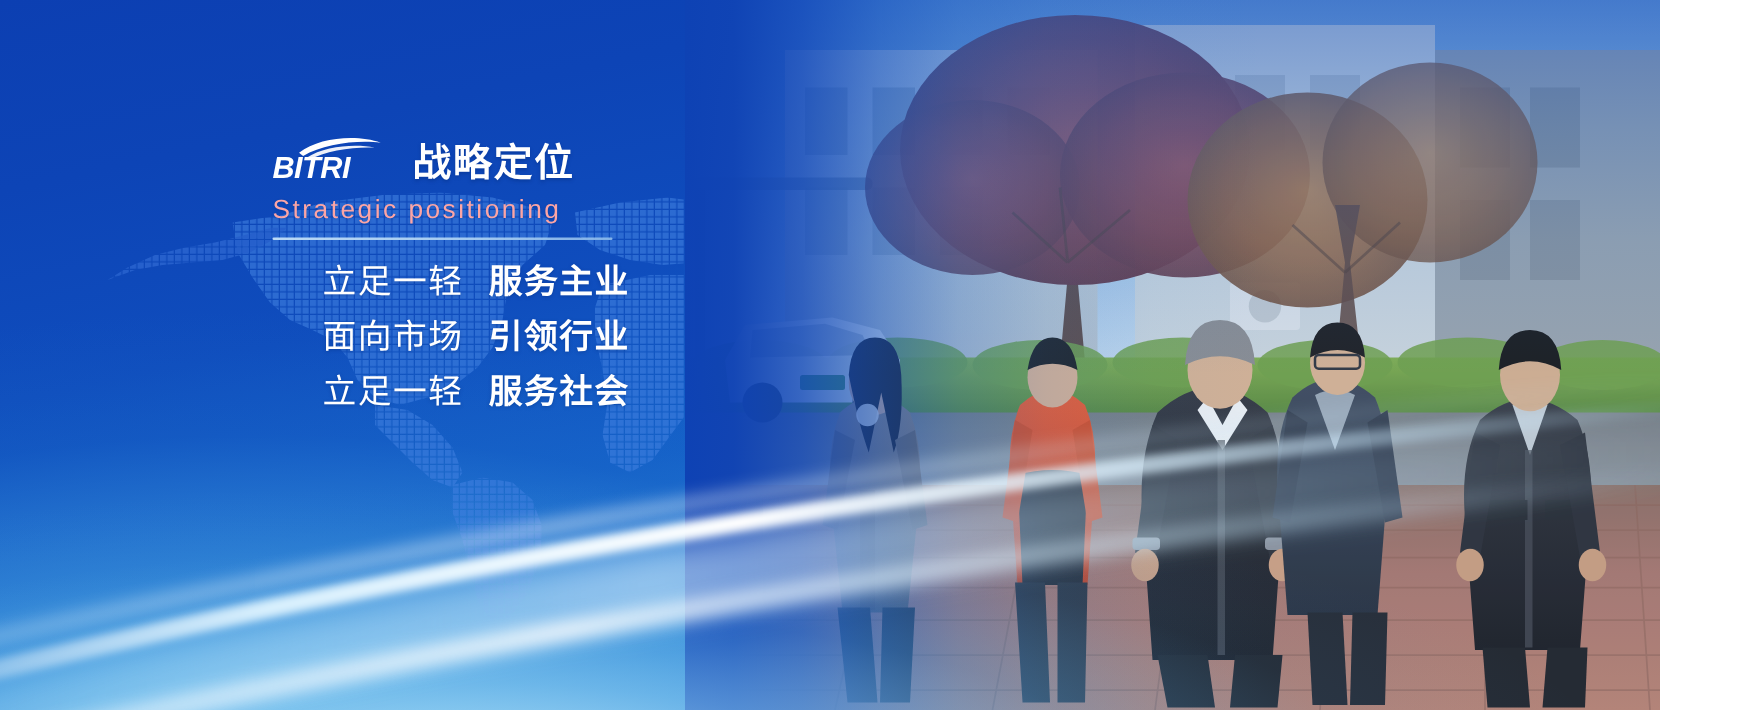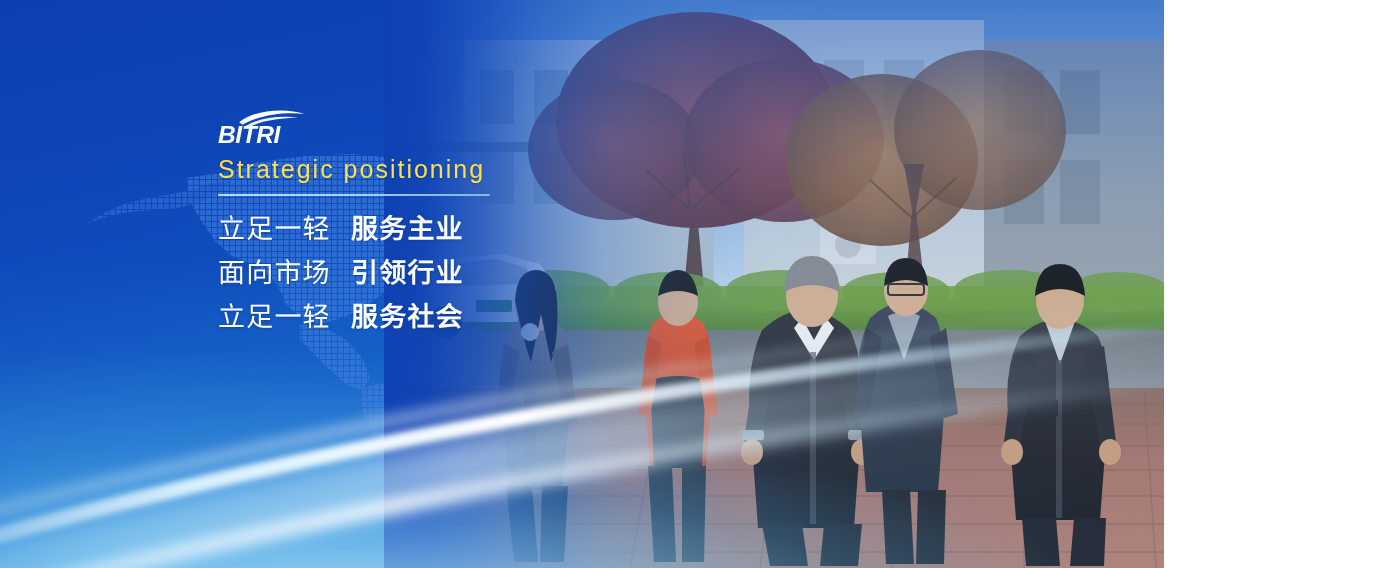--- a/index.html
+++ b/index.html
@@ -4,21 +4,21 @@
 <title>BITRI Strategic Positioning Banner</title>
 <style>
   html, body {
     margin: 0;
     padding: 0;
     background: #ffffff;
   }
 
   .banner {
     position: relative;
-    width: 1164px;
+    width: 1328px;
     height: 568px;
     overflow: hidden;
     font-family: "Liberation Sans", "DejaVu Sans", sans-serif;
     background: #0f47b8;
     user-select: none;
   }
 
   
   .bg-base {
     position: absolute;
@@ -161,22 +161,22 @@
     line-height: 1;
     letter-spacing: 1.5px;
     white-space: nowrap;
     position: relative;
     top: -2px;
     text-shadow: 0 1px 3px rgba(4, 38, 110, 0.35);
   }
 
   .subtitle {
     margin-top: 9px;
-    color: #fde047;
-    font-size: 25px;
+    color: #fca5a5;
+    font-size: 21px;
     font-weight: 400;
     letter-spacing: 2.0px;
     line-height: 1;
     white-space: nowrap;
     text-shadow: 0 1px 2px rgba(4, 38, 110, 0.28);
   }
 
   .divider {
     margin-top: 12px;
     width: 272px;
@@ -198,21 +198,21 @@
     font-size: 27px;
     font-weight: 400;
     line-height: 1;
     letter-spacing: 1.2px;
     white-space: nowrap;
     margin-bottom: 17px;
     text-shadow: 0 1px 3px rgba(4, 38, 110, 0.35);
   }
   .slogan-line:last-child { margin-bottom: 0; }
 
-  .slogan-a { width: 133px; flex: 0 0 auto; }
+  .slogan-a { width: 133px; flex: 0 0 auto; margin-left: 40px; }
   .slogan-b { flex: 0 0 auto; font-weight: bold; }
 </style>
 </head>
 <body>
 
 <div class="banner">
 
   <div class="bg-base"></div>
 
   <div class="bg-dotmap">
@@ -523,20 +523,21 @@
         <svg viewBox="0 0 120 48" aria-hidden="true">
 
           <g>
             <path d="M26 17 C 46 1, 84 -1, 106 7 C 84 4, 50 8, 30 20 Z" fill="#ffffff"></path>
             <path d="M33 22 C 52 10, 82 8, 100 12 C 80 11, 52 15, 36 24 Z" fill="#ffffff" opacity="0.92"></path>
           </g>
 
           <text x="0" y="42" font-family="'Liberation Sans','DejaVu Sans',sans-serif" font-size="30" font-weight="700" font-style="italic" letter-spacing="-0.5" fill="#ffffff">BITRI</text>
         </svg>
       </span>
+      <span class="title-cn">战略定位</span>
     </div>
 
     <div class="subtitle">Strategic positioning</div>
 
     <div class="divider"></div>
 
     <div class="slogans">
       <div class="slogan-line">
         <span class="slogan-a">立足一轻</span>
         <span class="slogan-b">服务主业</span>

